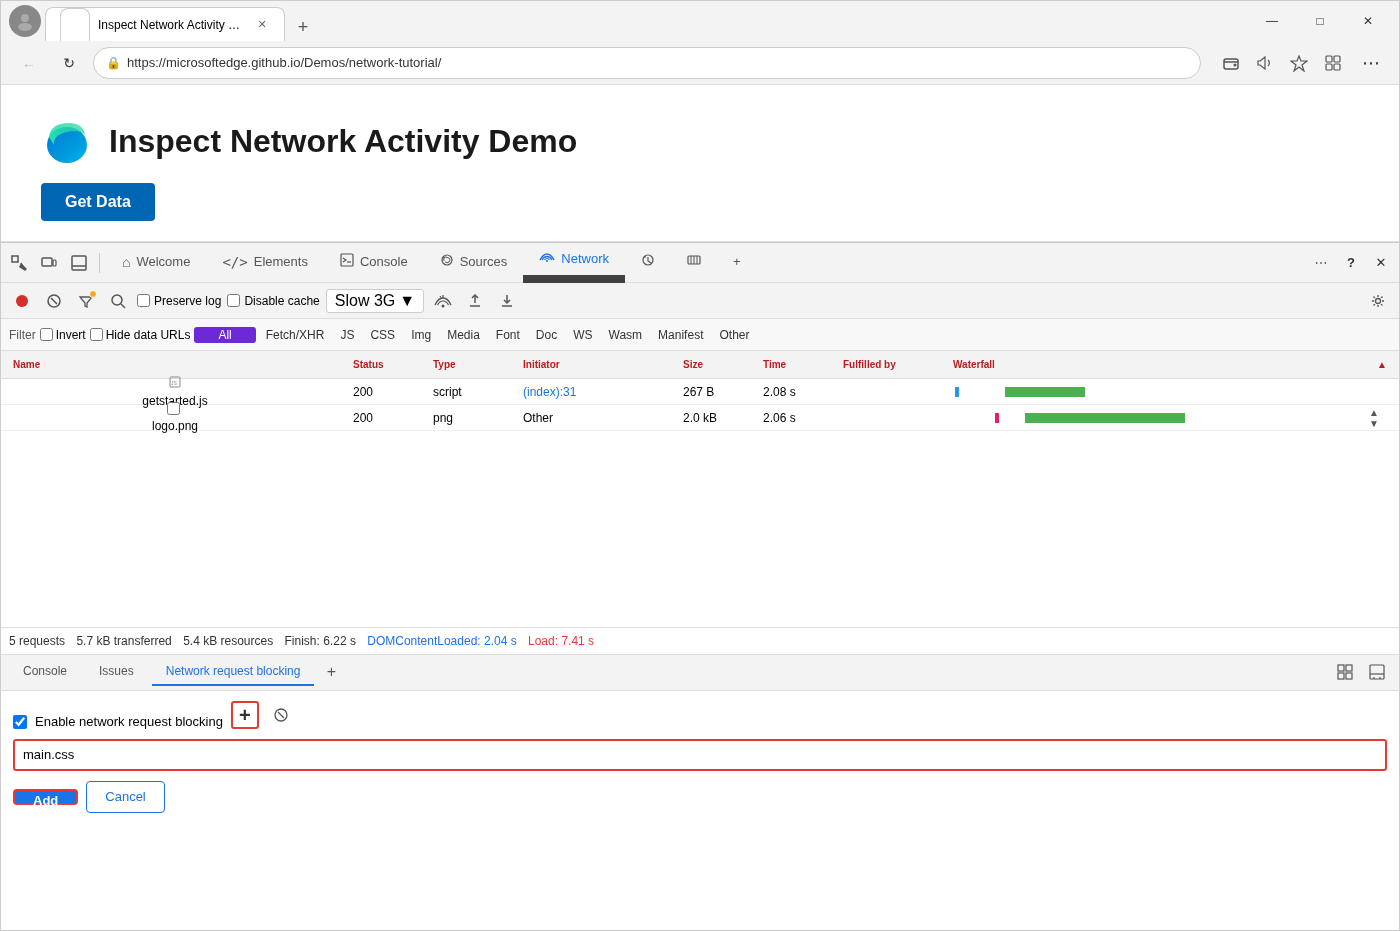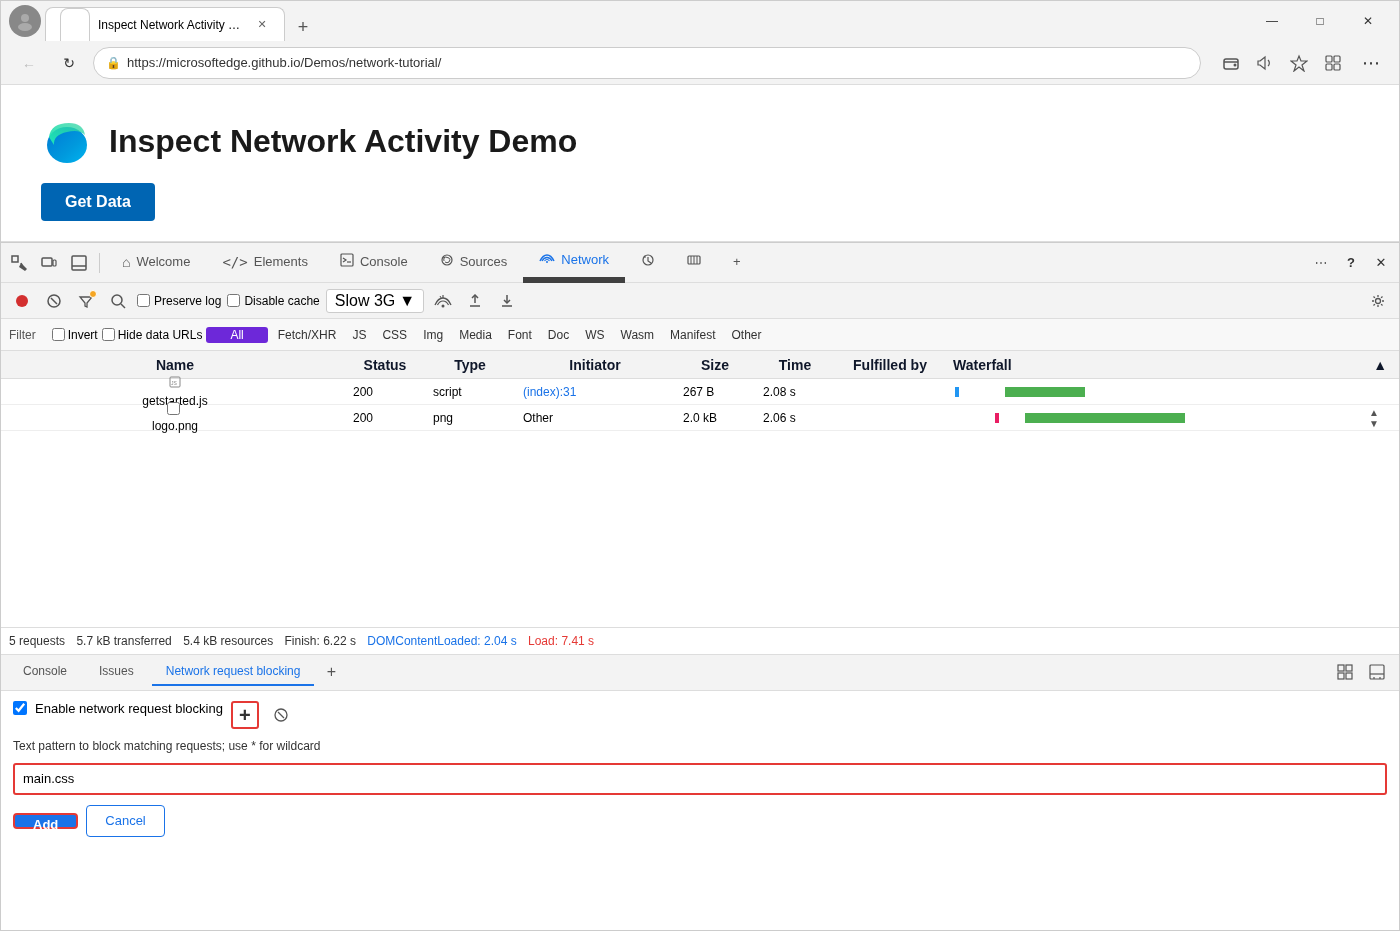--- a/index.html
+++ b/index.html
@@ -38,48 +38,48 @@
 
     
     .devtools { background: #f3f3f3; flex: 1; display: flex; flex-direction: column; overflow: hidden; border-top: 1px solid #ccc; }
 
     
     .devtools-toolbar { background: #f3f3f3; height: 40px; display: flex; align-items: center; padding: 0 4px; border-bottom: 1px solid #ddd; gap: 2px; }
     .dt-icon-btn { width: 28px; height: 28px; display: flex; align-items: center; justify-content: center; border-radius: 4px; cursor: pointer; color: #333; font-size: 13px; }
     .dt-separator { width: 1px; height: 20px; background: #ccc; margin: 0 4px; }
     .dt-tabs { display: flex; align-items: stretch; flex: 1; height: 40px; }
     .dt-tab { padding: 0 16px; display: flex; align-items: center; gap: 6px; font-size: 13px; color: #555; cursor: pointer; border-bottom: 2px solid transparent; white-space: nowrap; }
-    .dt-tab.active { color: #1a73e8; border-bottom: 6px solid #404040; font-weight: 500; justify-content: center; }
+    .dt-tab.active { color: #1a73e8; border-bottom: 8px solid #404040; font-weight: 500; justify-content: center; }
     .dt-tab-icon { font-size: 14px; }
     .dt-right { display: flex; align-items: center; gap: 2px; margin-left: auto; }
 
     
     .network-toolbar { background: #f3f3f3; height: 36px; display: flex; align-items: center; padding: 0 8px; gap: 6px; border-bottom: 1px solid #ddd; font-size: 12px; }
     .nt-btn { width: 26px; height: 26px; display: flex; align-items: center; justify-content: center; border-radius: 50%; cursor: pointer; }
     .nt-btn.record { color: #d32f2f; font-size: 14px; }
     .nt-btn.clear { color: #555; font-size: 16px; }
     .nt-checkbox { display: flex; align-items: center; gap: 4px; font-size: 12px; cursor: pointer; }
     .nt-checkbox input { cursor: pointer; }
     .nt-dropdown { display: flex; align-items: center; gap: 4px; padding: 2px 8px; border: 1px solid #ccc; border-radius: 3px; background: #fff; font-size: 16px; cursor: pointer; height: 24px; }
     .nt-settings { margin-left: auto; }
 
     
     .filter-bar { background: #f8f8f8; height: 32px; display: flex; align-items: center; padding: 0 8px; gap: 4px; border-bottom: 1px solid #ddd; font-size: 12px; }
-    .filter-label { color: #555; margin-right: 12px; }
+    .filter-label { color: #555; margin-right: 0; }
     .filter-checkbox { display: flex; align-items: center; gap: 3px; }
     .filter-checkbox input { cursor: pointer; }
     .filter-all { background: #6d28d9; color: #fff; padding: 1px 24px; border-radius: 3px; font-size: 12px; font-weight: 400; }
     .filter-type { color: #333; padding: 1px 6px; cursor: pointer; border-radius: 3px; font-size: 12px; }
 
     
     .blocked-bar { background: #f8f8f8; height: 28px; display: flex; align-items: center; padding: 0 8px; gap: 12px; border-bottom: 1px solid #ddd; font-size: 12px; }
 
     
     .network-table { flex: 1; background: #fff; overflow: hidden; display: flex; flex-direction: column; }
-    .table-header { display: flex; background: #f3f3f3; border-bottom: 1px solid #ddd; height: 28px; align-items: center; font-size: 14px; font-weight: 600; color: #0f172a; padding: 0 4px; flex-shrink: 0; text-align: center; }
+    .table-header { display: flex; background: #f3f3f3; border-bottom: 1px solid #ddd; height: 28px; align-items: center; font-size: 10px; font-weight: 600; color: #b91c1c; padding: 0 4px; flex-shrink: 0; }
     .col-name { width: 340px; padding: 0 8px; }
     .col-status { width: 80px; padding: 0 8px; }
     .col-type { width: 90px; padding: 0 8px; }
     .col-initiator { width: 160px; padding: 0 8px; }
     .col-size { width: 80px; padding: 0 8px; }
     .col-time { width: 80px; padding: 0 8px; }
     .col-fulfilled { width: 110px; padding: 0 8px; }
     .col-waterfall { flex: 1; padding: 0 8px; display: flex; align-items: center; justify-content: space-between; }
     .table-row { display: flex; align-items: center; border-bottom: 1px solid #eee; height: 26px; font-size: 12px; padding: 0 4px; }
     .table-row .col-name { display: flex; align-items: center; gap: 4px; flex-direction: column; }
@@ -94,21 +94,21 @@
     
     .bottom-panel { background: #f3f3f3; flex: 1; display: flex; flex-direction: column; overflow: hidden; }
     .bottom-tabs { display: flex; align-items: center; height: 36px; border-bottom: 1px solid #ddd; padding: 0 8px; gap: 4px; }
     .bottom-tab { padding: 6px 14px; font-size: 12px; color: #555; cursor: pointer; border-bottom: 2px solid transparent; }
     .bottom-tab.active { color: #1a73e8; border-bottom: 2px solid #1a73e8; font-weight: 500; }
     .bottom-tab-add { width: 26px; height: 26px; display: flex; align-items: center; justify-content: center; color: #555; cursor: pointer; border-radius: 4px; font-size: 16px; }
     .bottom-right-icons { margin-left: auto; display: flex; gap: 4px; }
     .bottom-panel-content { flex: 1; background: #fff; padding: 10px 12px; display: flex; flex-direction: column; gap: 10px; overflow: auto; }
 
     
-    .enable-row { display: flex; align-items: flex-start; gap: 8px; font-size: 13px; }
+    .enable-row { display: flex; align-items: flex-end; gap: 8px; font-size: 13px; }
     .enable-checkbox { cursor: pointer; width: 14px; height: 14px; }
     .add-pattern-btn { width: 28px; height: 28px; display: flex; align-items: center; justify-content: center; border: 2px solid #e53935; border-radius: 3px; color: #333; font-size: 18px; cursor: pointer; font-weight: bold; }
     .clear-patterns-btn { width: 28px; height: 28px; display: flex; align-items: center; justify-content: center; color: #555; font-size: 14px; cursor: pointer; border-radius: 4px; }
 
     
     .pattern-hint { font-size: 12px; color: #333; }
 
     
     .input-row { display: flex; align-items: center; gap: 8px; }
     .pattern-input { flex: 1; height: 32px; border: 2px solid #e53935; border-radius: 3px; padding: 0 8px; font-size: 13px; outline: none; }
@@ -507,21 +507,20 @@
           <span>Enable network request blocking</span>
           <div class="add-pattern-btn" style="font-size:20px;line-height:1;">+</div>
           <div class="clear-patterns-btn">
             <svg width="16" height="16" viewBox="0 0 16 16" fill="none">
                 <circle cx="8" cy="8" r="6" stroke="#555" stroke-width="1.3"></circle>
                 <line x1="5" y1="5" x2="11" y2="11" stroke="#555" stroke-width="1.3"></line>
               </svg>
           </div>
         </div>
 
-        <div class="pattern-hint">Text pattern to block matching requests; use * for wildcard</div>
 
         <div class="input-row">
           <input type="text" class="pattern-input" value="main.css" style="">
         </div>
         <div class="input-row" style="gap:8px;">
           <button class="add-btn">Add</button>
           <button class="cancel-btn">Cancel</button>
         </div>
       </div>
     </div>

